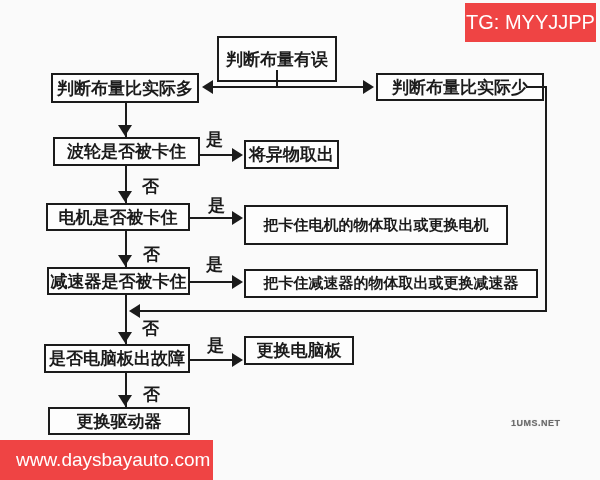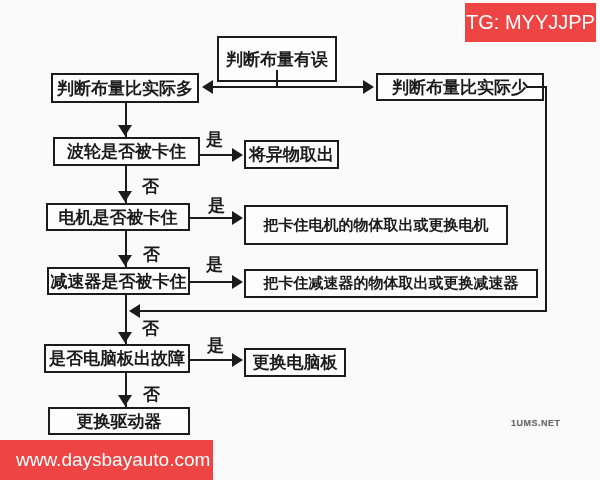--- a/index.html
+++ b/index.html
@@ -52,21 +52,21 @@
   <div class="node" style="left:217px;top:36px;width:120px;height:46px">判断布量有误</div>
   <div class="node" style="left:51px;top:73px;width:148px;height:30px">判断布量比实际多</div>
   <div class="node" style="left:376px;top:73px;width:168px;height:28px">判断布量比实际少</div>
   <div class="node" style="left:53px;top:137px;width:147px;height:29px">波轮是否被卡住</div>
   <div class="node" style="left:244px;top:140px;width:95px;height:29px">将异物取出</div>
   <div class="node" style="left:46px;top:203px;width:144px;height:28px">电机是否被卡住</div>
   <div class="node small" style="left:244px;top:205px;width:264px;height:40px">把卡住电机的物体取出或更换电机</div>
   <div class="node" style="left:47px;top:267px;width:143px;height:28px">减速器是否被卡住</div>
   <div class="node small" style="left:244px;top:269px;width:294px;height:29px">把卡住减速器的物体取出或更换减速器</div>
   <div class="node" style="left:44px;top:344px;width:146px;height:29px">是否电脑板出故障</div>
-  <div class="node" style="left:244px;top:348px;width:102px;height:29px">更换电脑板</div>
+  <div class="node" style="left:244px;top:336px;width:110px;height:29px">更换电脑板</div>
   <div class="node" style="left:48px;top:407px;width:142px;height:28px">更换驱动器</div>
 
   <div class="line" style="left:276px;top:70px;width:2px;height:18px"></div>
   <div class="line" style="left:210px;top:86px;width:162px;height:2px"></div>
   <div class="arr arr-left" style="left:202px;top:80px"></div>
   <div class="arr arr-right" style="left:363px;top:80px"></div>
 
   <div class="line" style="left:125px;top:103px;width:2px;height:34px"></div>
   <div class="arr arr-down" style="left:118px;top:125px"></div>
 

